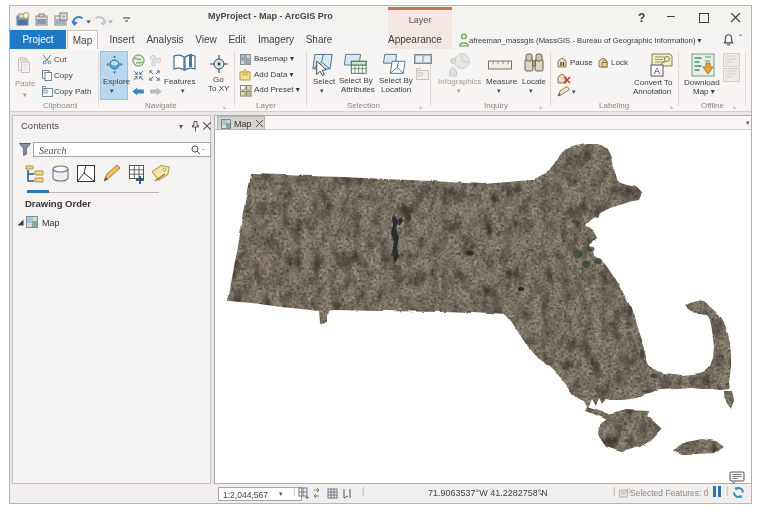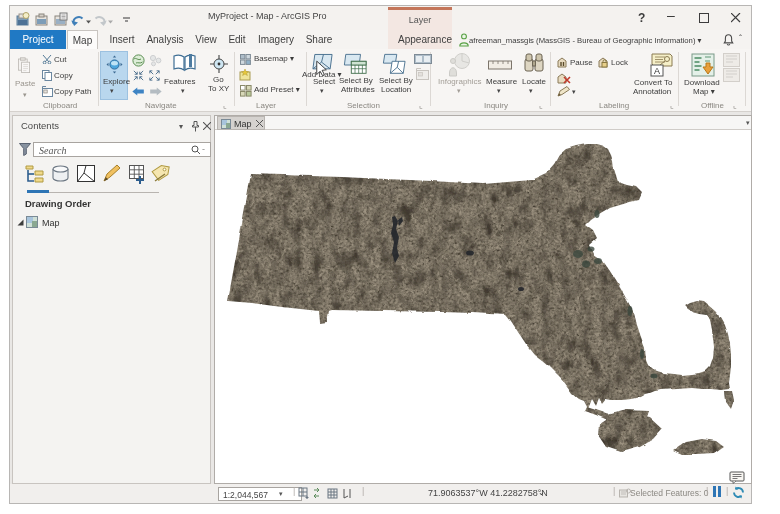--- a/index.html
+++ b/index.html
@@ -49,21 +49,21 @@
         <path d="M10.5 10.5 C11.5 5, 5 2, 1.5 5.5" fill="none" stroke="#9aa4ac" stroke-width="2"></path>
         <path d="M12.8 7.5 L9.8 13 L6 9.5 Z" fill="#9aa4ac"></path>
       </g>
       <path d="M93 8.5 l5 0 l-2.5 3 Z" fill="#aaa"></path>
 
       <g transform="translate(108,4)" stroke="#555" stroke-width="1.2">
         <path d="M0 2 h7"></path>
           <path d="M2 5 h3"></path>
       </g>
     </svg>
-    <div class="abs" style="left:198px;top:5px;font-size:9px;color:#444;white-space:nowrap;">MyProject - Map - ArcGIS Pro</div>
+    <div class="abs" style="left:198px;top:5px;font-size:9px;color:#444;white-space:nowrap;font-weight:bold;">MyProject - Map - ArcGIS Pro</div>
 
     <div class="abs" style="left:627px;top:4px;width:110px;height:16px;color:#3c3c3c;font-size:12px;">
       <span class="abs" style="left:1px;top:1px;font-weight:bold;">?</span>
       <span class="abs" style="left:30px;top:-3px;font-size:14px;">–</span>
       <svg class="abs" style="left:62px;top:3px;" width="10" height="10">
           <rect x="0.5" y="0.5" width="9" height="9" fill="none" stroke="#3c3c3c"></rect>
         </svg>
       <svg class="abs" style="left:94px;top:3px;" width="10" height="10">
           <path d="M0 0 L9 9 M9 0 L0 9" stroke="#3c3c3c" stroke-width="1.2"></path>
         </svg>
@@ -78,21 +78,21 @@
   <div class="abs" id="tabs" style="left:0;top:24px;width:741px;height:19px;font-size:10px;color:#404040;">
     <div class="abs" style="left:0;top:0;width:56px;height:19px;background:#2079c4;color:#fff;text-align:center;line-height:19px;">Project</div>
     <div class="abs" style="left:57px;top:0;width:31px;height:19px;background:#fcfbfa;border:1px solid #c8c4c0;border-bottom:none;text-align:center;line-height:19px;">Map</div>
     <div class="abs" style="left:94px;top:0;width:36px;text-align:center;line-height:19px;">Insert</div>
     <div class="abs" style="left:131px;top:0;width:48px;text-align:center;line-height:19px;">Analysis</div>
     <div class="abs" style="left:180px;top:0;width:32px;text-align:center;line-height:19px;">View</div>
     <div class="abs" style="left:213px;top:0;width:28px;text-align:center;line-height:19px;">Edit</div>
     <div class="abs" style="left:242px;top:0;width:48px;text-align:center;line-height:19px;">Imagery</div>
     <div class="abs" style="left:291px;top:0;width:36px;text-align:center;line-height:19px;">Share</div>
     <div class="abs" style="left:312px;top:0;width:50px;text-align:center;line-height:19px;margin-top:39px;">MassGIS</div>
-    <div class="abs" style="left:378px;top:0;width:64px;height:19px;background:#f3e7e2;text-align:right;line-height:19px;">Appearance</div>
+    <div class="abs" style="left:378px;top:0;width:64px;height:19px;background:#f3e7e2;text-align:left;line-height:19px;">Appearance</div>
 
     <svg class="abs" style="left:448px;top:3px;" width="12" height="14" viewBox="0 0 12 14">
       <circle cx="6" cy="3.4" r="2.4" fill="#eaf5e6" stroke="#58a044" stroke-width="1.1"></circle>
       <path d="M1.8 13 C1.8 8.8, 10.2 8.8, 10.2 13 Z" fill="#eaf5e6" stroke="#58a044" stroke-width="1.1"></path>
     </svg>
     <div class="abs" style="left:459px;top:6px;font-size:7.7px;color:#3c3c3c;white-space:nowrap;">afreeman_massgis (MassGIS - Bureau of Geographic Information) ▾</div>
     <svg class="abs" style="left:713px;top:4px;" width="11" height="12" viewBox="0 0 12 13">
       <path d="M6 0.8 C3.6 0.8, 2.6 2.6, 2.6 4.8 L2.6 7.6 L1.4 9.6 L10.6 9.6 L9.4 7.6 L9.4 4.8 C9.4 2.6, 8.4 0.8, 6 0.8 Z" fill="none" stroke="#4a4a4a" stroke-width="1.2"></path>
       <path d="M4.6 11 a1.5 1.5 0 0 0 2.8 0" fill="none" stroke="#4a4a4a" stroke-width="1.2"></path>
     </svg>
@@ -197,21 +197,21 @@
       <rect x="0.5" y="0.5" width="4.4" height="4.4" fill="#aebdc9" stroke="#7e8b96"></rect>
       <rect x="6" y="0.5" width="4.4" height="4.4" fill="#cfd8de" stroke="#7e8b96"></rect>
       <rect x="0.5" y="6" width="4.4" height="4.4" fill="#cfd8de" stroke="#7e8b96"></rect>
       <rect x="6" y="6" width="4.4" height="4.4" fill="#8fb0c8" stroke="#7e8b96"></rect>
     </svg>
     <div class="abs txt" style="left:244px;top:5px;">Basemap ▾</div>
     <svg class="abs" style="left:229px;top:20px;" width="13" height="12" viewBox="0 0 13 12">
       <rect x="1" y="3" width="10" height="8" fill="#efe49a" stroke="#a99c52"></rect>
       <path d="M6 0 L7 2.5 L9.5 2.5 L7.6 4 L8.4 6.5 L6 5 L3.6 6.5 L4.4 4 L2.5 2.5 L5 2.5 Z" fill="#e8c83c" stroke="#b09a30" stroke-width="0.5"></path>
     </svg>
-    <div class="abs txt" style="left:244px;top:21px;margin-left:48px;">Add Data ▾</div>
+    <div class="abs txt" style="left:244px;top:21px;">Add Data ▾</div>
     <svg class="abs" style="left:230px;top:36px;" width="12" height="12" viewBox="0 0 12 12">
       <rect x="0.5" y="0.5" width="4.6" height="4.6" fill="#fff" stroke="#8a8a6a"></rect>
       <rect x="6.5" y="0.5" width="4.6" height="4.6" fill="#d8d8b8" stroke="#8a8a6a"></rect>
       <rect x="0.5" y="6.5" width="4.6" height="4.6" fill="#d8d8b8" stroke="#8a8a6a"></rect>
       <rect x="6.5" y="6.5" width="4.6" height="4.6" fill="#b8c89a" stroke="#8a8a6a"></rect>
     </svg>
     <div class="abs txt" style="left:244px;top:36px;">Add Preset ▾</div>
     <div class="glabel" style="left:246px;top:52px;">Layer</div>
 
     <svg class="abs" style="left:301px;top:4px;" width="23" height="24" viewBox="0 0 24 24">

